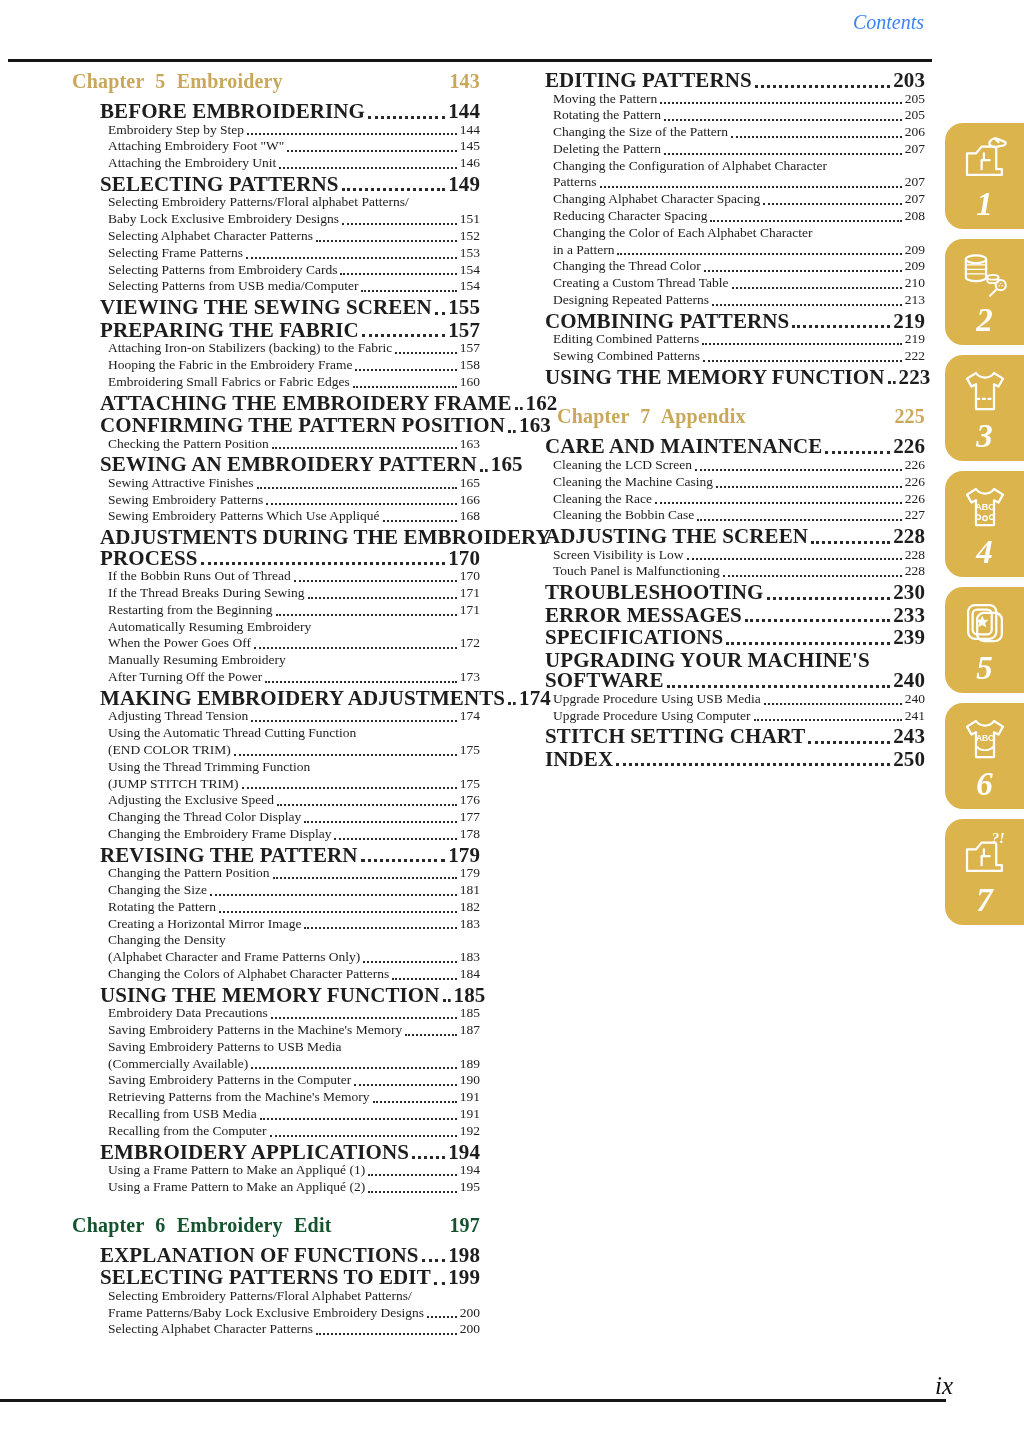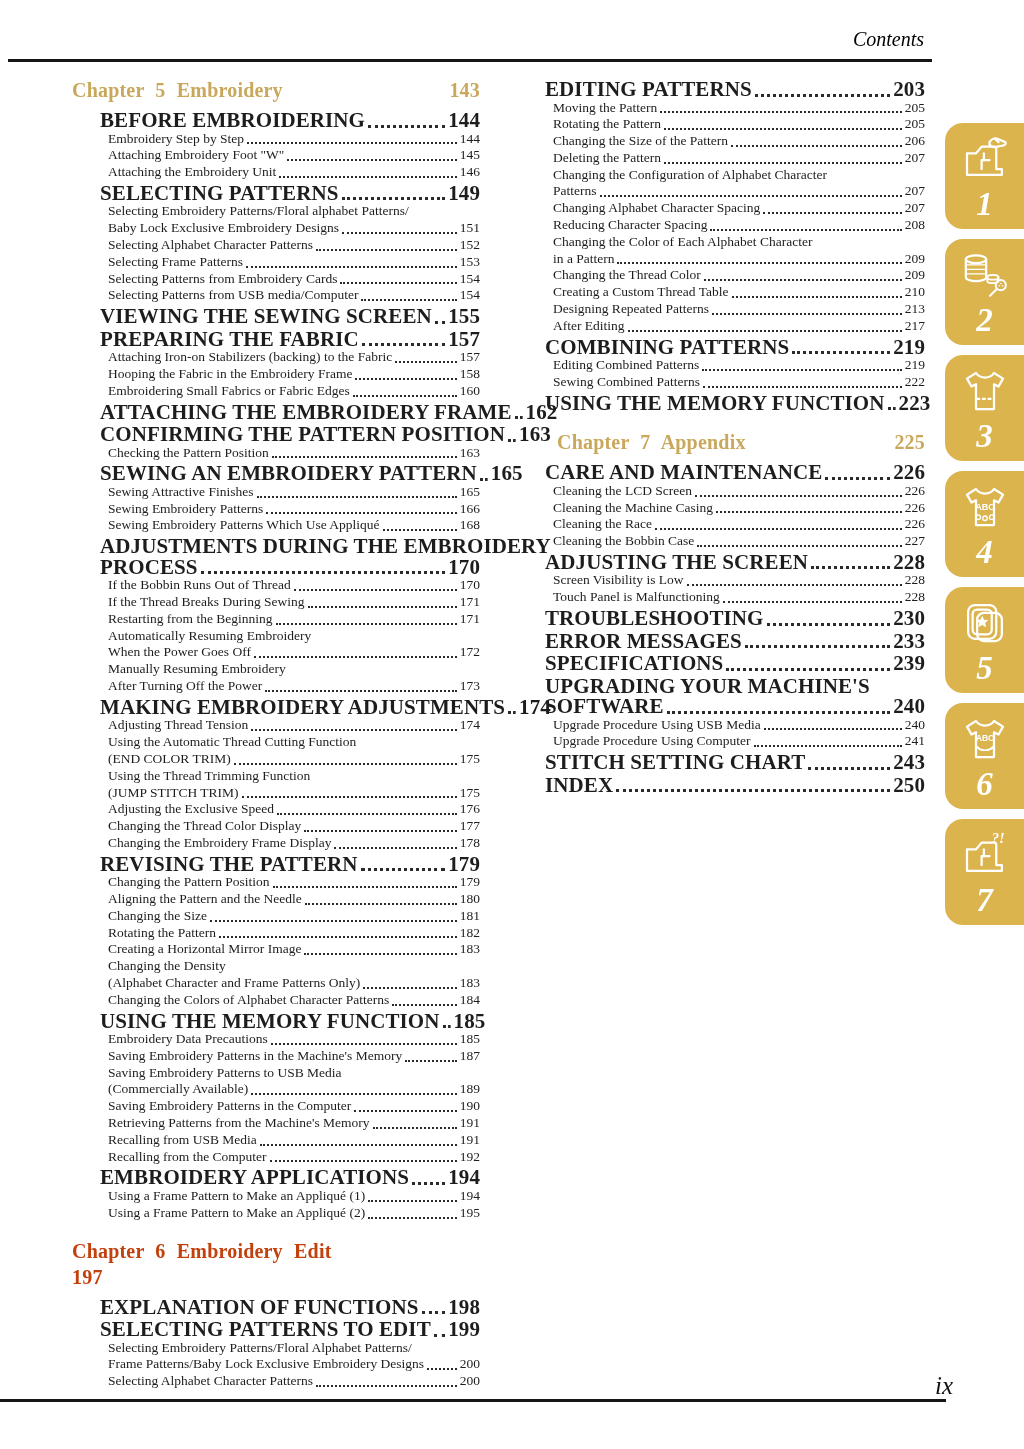--- a/index.html
+++ b/index.html
@@ -7,41 +7,41 @@
     width:1024px; height:1449px;
     background:#ffffff;
     font-family:"Liberation Serif", serif;
     color:#1d1d1d;
     position:relative;
     overflow:hidden;
   }
 
   
   .contents-label {
-    position:absolute; top:28px; right:100px;
-    font-style:italic; font-size:20px; color:#000000;
+    position:absolute; top:11px; right:100px;
+    font-style:italic; font-size:20px; color:#3b82f6;
   }
   .header-rule {
     position:absolute; top:59px; left:8px; width:924px; height:3px;
     background:#161616;
   }
 
   
   .footer-rule {
     position:absolute; top:1399px; left:0px; width:946px; height:3px;
     background:#161616;
   }
   .footer-page {
     position:absolute; top:1372px; left:935px;
     font-style:italic; font-size:25px; color:#111;
   }
 
   
   .main {
-    position:absolute; top:77px; left:72px;
+    position:absolute; top:68px; left:72px;
     display:flex; gap:37px;
   }
   .col { width:408px; }
 
   .entry.chapter {
     display:flex; justify-content:space-between; align-items:baseline;
     font-weight:bold; font-size:20px; line-height:26px;
     margin:16px 0 7px 0;
     letter-spacing:0.2px;
   }
@@ -372,27 +372,20 @@
       </div>
       <div class="entry sub">
         <div class="row">
           <span class="label">Changing the Pattern Position</span>
           <span class="dots"></span>
           <span class="page">179</span>
         </div>
       </div>
       <div class="entry sub">
         <div class="row">
-          <span class="label">Aligning the Pattern and the Needle</span>
-          <span class="dots"></span>
-          <span class="page">180</span>
-        </div>
-      </div>
-      <div class="entry sub">
-        <div class="row">
           <span class="label">Changing the Size</span>
           <span class="dots"></span>
           <span class="page">181</span>
         </div>
       </div>
       <div class="entry sub">
         <div class="row">
           <span class="label">Rotating the Pattern</span>
           <span class="dots"></span>
           <span class="page">182</span>
@@ -495,21 +488,21 @@
           <span class="page">194</span>
         </div>
       </div>
       <div class="entry sub">
         <div class="row">
           <span class="label">Using a Frame Pattern to Make an Appliqué (2)</span>
           <span class="dots"></span>
           <span class="page">195</span>
         </div>
       </div>
-      <div class="entry chapter" style="color: #c2410c; flex-direction: column;">
+      <div class="entry chapter" style="color: #14532d;">
         <span class="label">Chapter 6 Embroidery Edit</span>
         <span class="page">197</span>
       </div>
       <div class="entry section">
         <div class="row">
           <span class="label">EXPLANATION OF FUNCTIONS</span>
           <span class="dots"></span>
           <span class="page">198</span>
         </div>
       </div>
@@ -620,27 +613,20 @@
           <span class="label">Creating a Custom Thread Table</span>
           <span class="dots"></span>
           <span class="page">210</span>
         </div>
       </div>
       <div class="entry sub">
         <div class="row">
           <span class="label">Designing Repeated Patterns</span>
           <span class="dots"></span>
           <span class="page">213</span>
-        </div>
-      </div>
-      <div class="entry sub">
-        <div class="row">
-          <span class="label">After Editing</span>
-          <span class="dots"></span>
-          <span class="page">217</span>
         </div>
       </div>
       <div class="entry section">
         <div class="row">
           <span class="label">COMBINING PATTERNS</span>
           <span class="dots"></span>
           <span class="page">219</span>
         </div>
       </div>
       <div class="entry sub">

